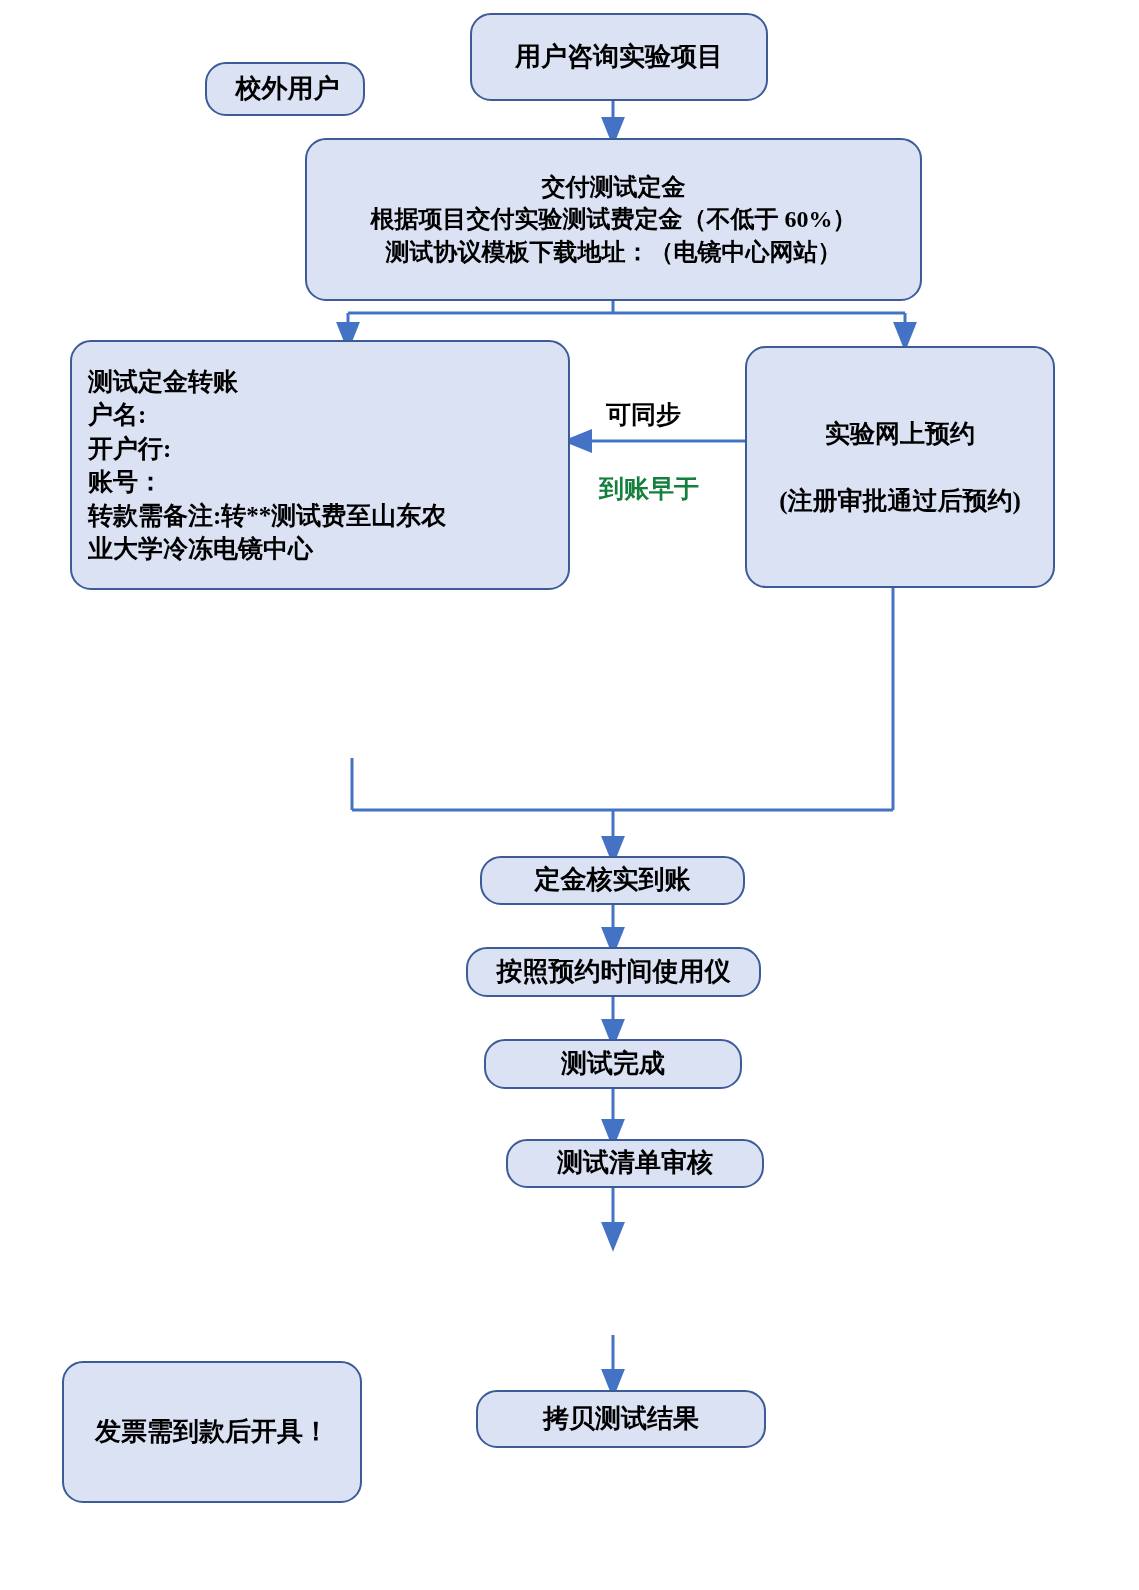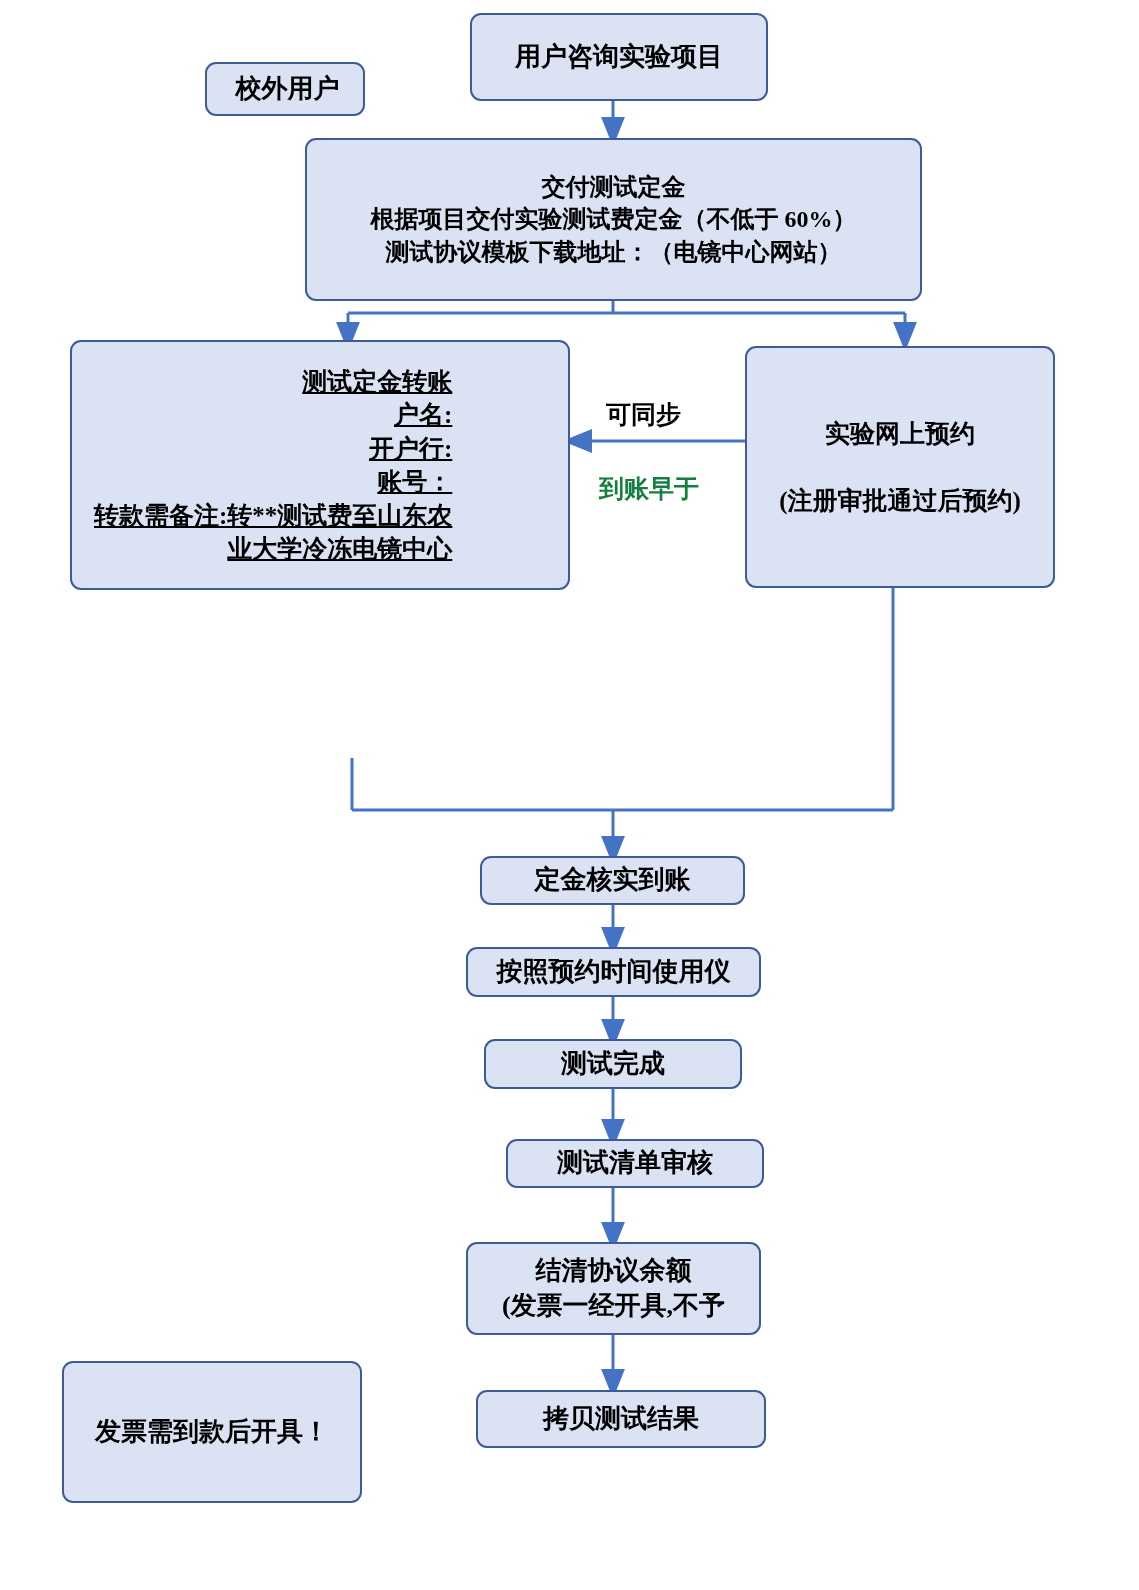--- a/index.html
+++ b/index.html
@@ -15,37 +15,36 @@
     width: 1139px;
     height: 1590px;
     background: #ffffff;
     overflow: hidden;
   }
   .node {
     position: absolute;
     box-sizing: border-box;
     background: #dbe2f3;
     border: 2px solid #3c5b97;
-    border-radius: 11px;
+    border-radius: 21px;
     display: flex;
     align-items: center;
     justify-content: center;
     text-align: center;
     color: #000000;
     font-weight: bold;
     line-height: 1.34;
     padding: 4px 8px;
     white-space: pre-line;
     z-index: 5;
   }
   .node.left-align {
     justify-content: flex-start;
-    text-align: right;
-    padding-left: 22px;
-    text-decoration: underline;
+    text-align: left;
+    padding-left: 16px;
   }
   .edge-label {
     position: absolute;
     font-weight: bold;
     color: #000000;
     white-space: nowrap;
     z-index: 6;
   }
   .edge-label.warn { color: #15803d; }
 
@@ -113,22 +112,20 @@
 
 
   <div class="node" style="left:480px; top:856px; width:265px; height:49px; font-size:26px;">定金核实到账</div>
 
   <div class="node" style="left:466px; top:947px; width:295px; height:50px; font-size:26px;">按照预约时间使用仪</div>
 
   <div class="node" style="left:484px; top:1039px; width:258px; height:50px; font-size:26px;">测试完成</div>
 
   <div class="node" style="left:506px; top:1139px; width:258px; height:49px; font-size:26px;">测试清单审核</div>
 
-  <div class="node" style="left:466px; top:1242px; width:295px; height:93px; font-size:26px;">结清协议余额
-(发票一经开具,不予</div>
 
   <div class="node" style="left:476px; top:1390px; width:290px; height:58px; font-size:26px;">拷贝测试结果</div>
 
   <div class="node" style="left:62px; top:1361px; width:300px; height:142px; font-size:26px;">发票需到款后开具！</div>
 
   <div class="edge-label" style="left:606px; top:398px; font-size:25px;">可同步</div>
 
   <div class="edge-label warn" style="left:599px; top:472px; font-size:25px;">到账早于</div>
 
 </div>

